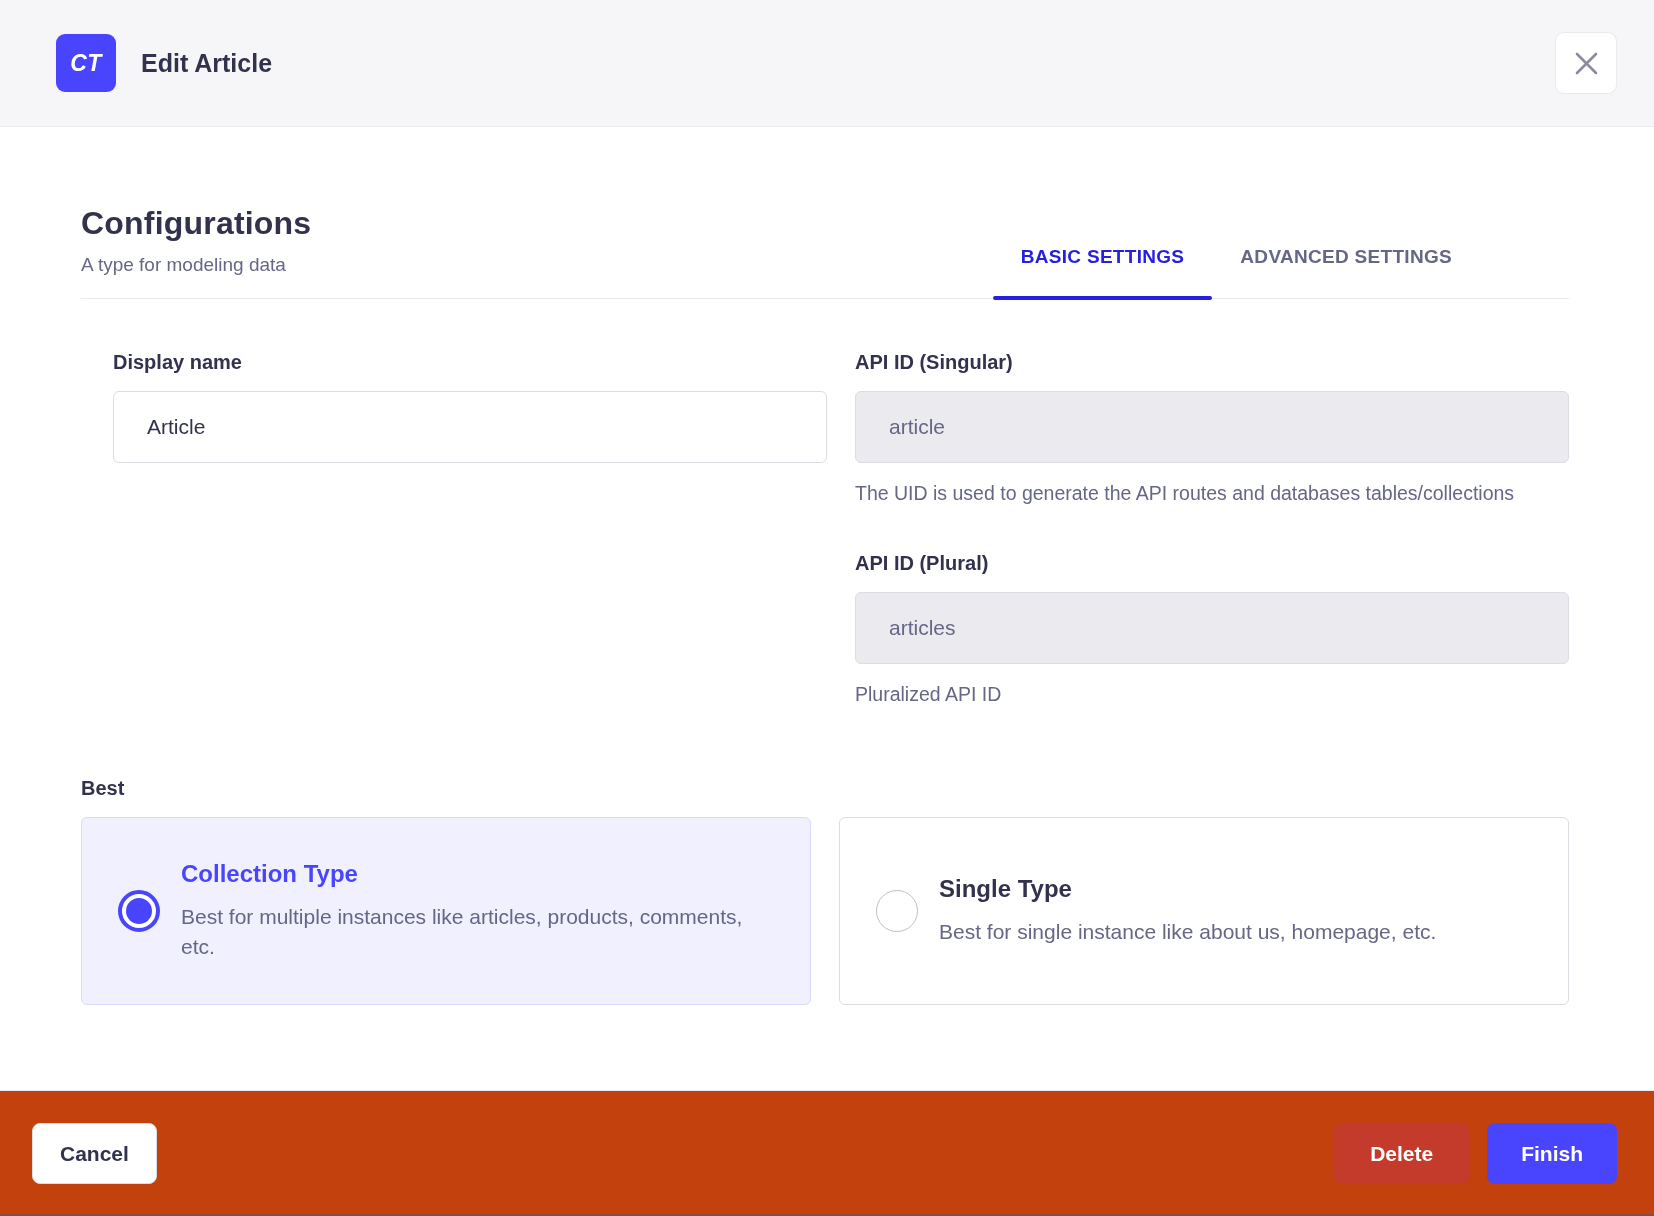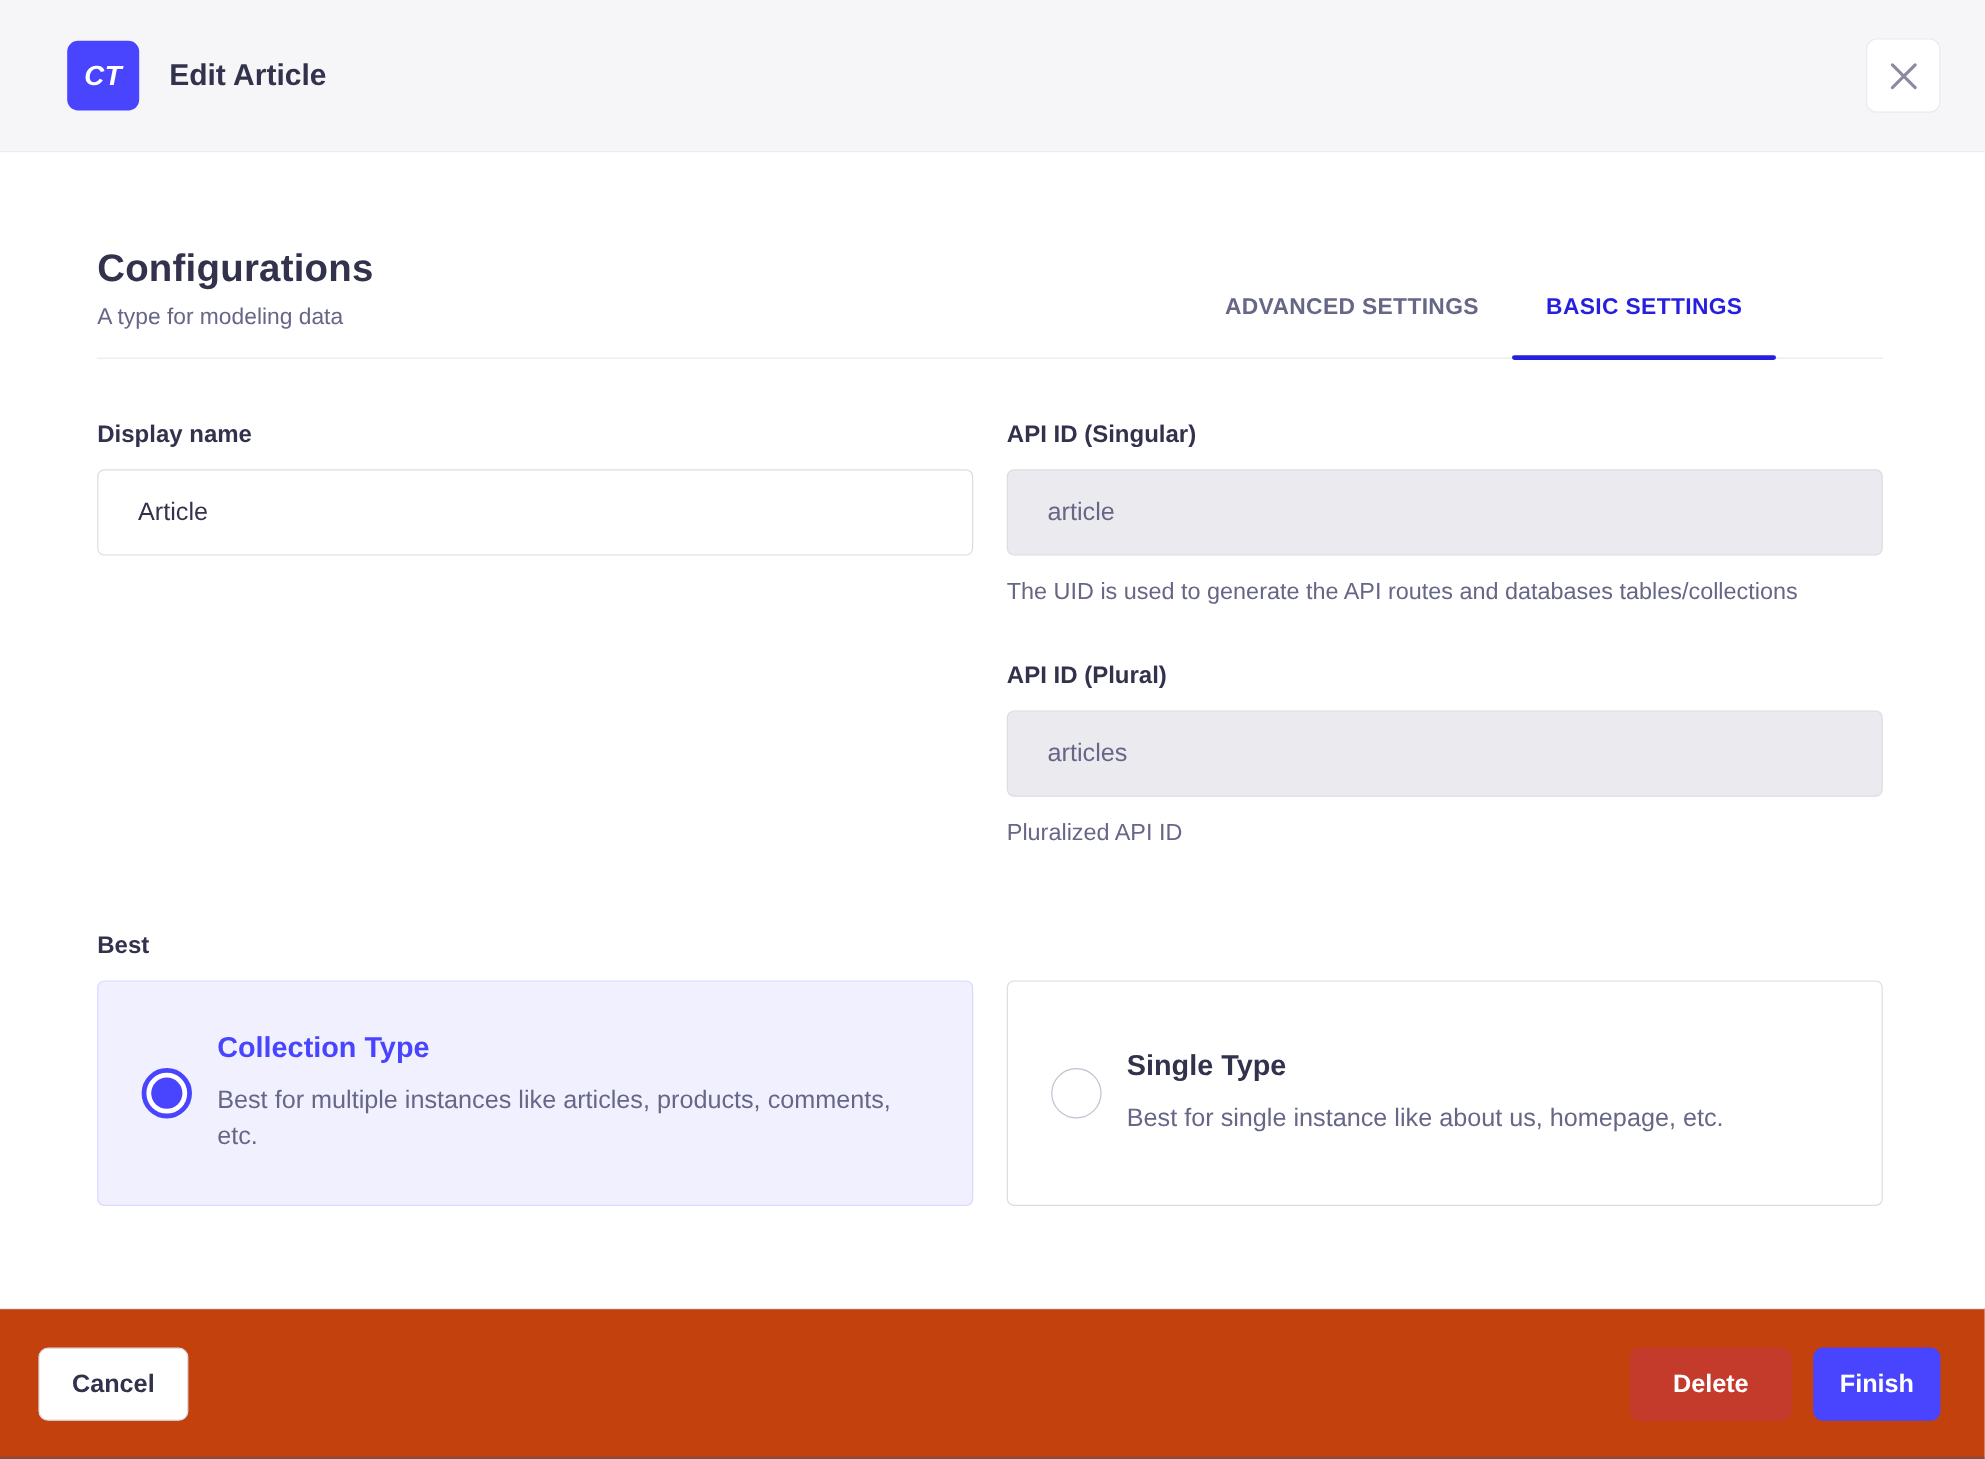--- a/index.html
+++ b/index.html
@@ -52,20 +52,21 @@
   }
   .tab.active { color: #271fe0; }
   .tab.active::after {
     content: ""; position: absolute; left: 0; right: 0; bottom: -2px;
     height: 4px; background: #271fe0; border-radius: 2px;
   }
 
   .form-grid {
     display: grid; grid-template-columns: 1fr 1fr; column-gap: 28px;
     margin-top: 52px;
+    margin-left: 32px;
   }
   .field-label { display: block; font-size: 20px; font-weight: bold; color: #32324d; margin-bottom: 17px; }
   .text-input {
     width: 100%; height: 72px; box-sizing: border-box;
     border: 1px solid #dcdce4; border-radius: 6px; background: #ffffff;
     font-family: "Liberation Sans", sans-serif;
     font-size: 21px; color: #32324d; padding: 12px 33px; outline: none;
   }
   .text-input:disabled { background: #eaeaef; color: #666687; }
   .hint { font-size: 19.5px; color: #666687; margin-top: 15px; line-height: 1.55; max-width: 660px; }
@@ -100,21 +101,21 @@
     display: flex; align-items: center;
     padding: 0 37px 0 32px; box-sizing: border-box;
   }
   .btn {
     height: 61px; border-radius: 8px; border: none; cursor: pointer;
     font-family: "Liberation Sans", sans-serif;
     font-size: 21px; font-weight: bold; padding: 0 30px;
   }
   .btn-cancel { background: #ffffff; border: 1px solid #dcdce4; color: #32324d; padding: 0 27px; }
   .btn-delete { background: #c43a2b; color: #ffffff; margin-left: auto; padding: 0 36px; text-align: right; }
-  .btn-finish { background: #4945ff; color: #ffffff; margin-left: 18px; padding: 0 22px; }
+  .btn-finish { background: #4945ff; color: #ffffff; margin-left: 18px; padding: 0 34px; }
 
   .bottom-edge {
     position: absolute; left: 0; right: 0; bottom: 0; height: 2px;
     background: #55556e; opacity: 0.55;
   }
 </style>
 </head>
 <body>
 
 <div class="modal">
@@ -135,22 +136,22 @@
   </div>
 
   <div class="body">
 
     <div class="section-row">
       <div class="section-titles">
         <h1 class="section-title">Configurations</h1>
         <p class="section-subtitle">A type for modeling data</p>
       </div>
       <div class="tabs">
+        <div class="tab active">BASIC SETTINGS</div>
         <div class="tab">ADVANCED SETTINGS</div>
-        <div class="tab active">BASIC SETTINGS</div>
       </div>
     </div>
 
     <div class="form-grid">
 
       <div>
         <label class="field-label">Display name</label>
         <input class="text-input" type="text" value="Article" style="">
       </div>
 

